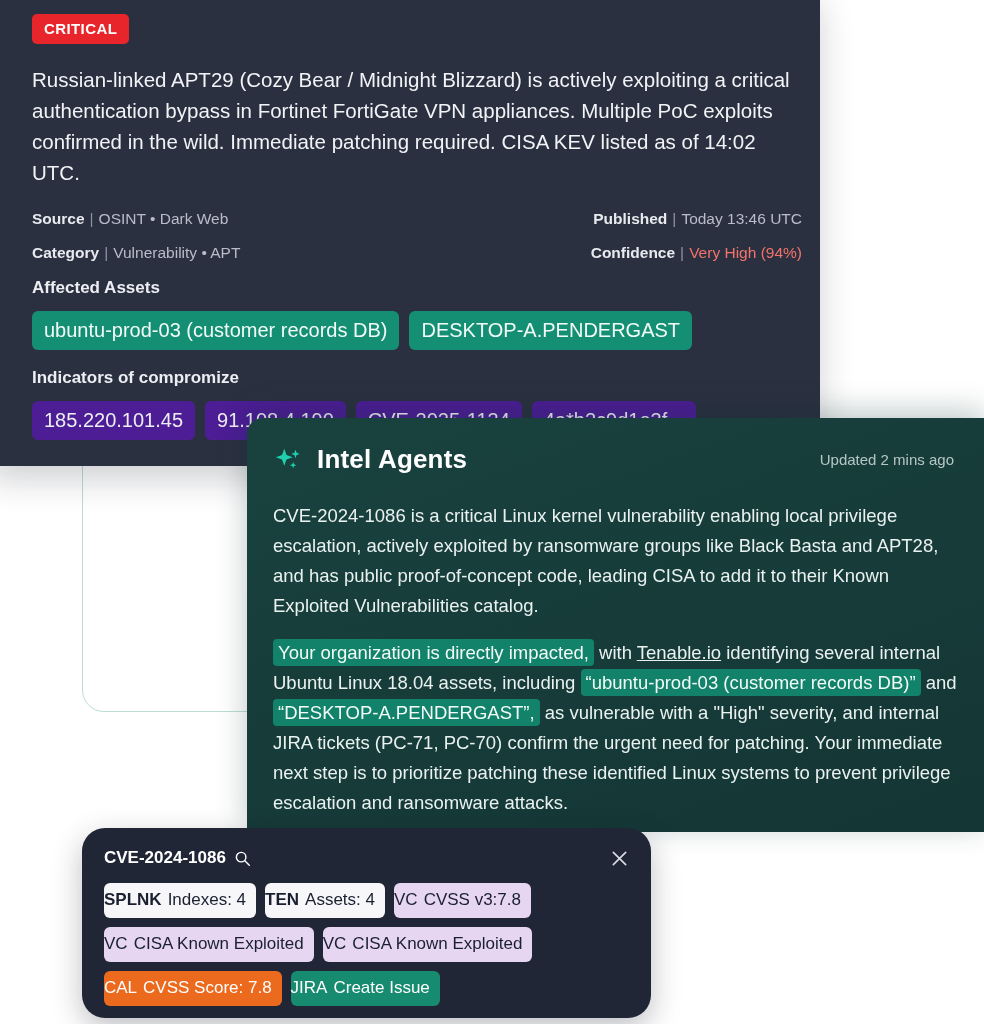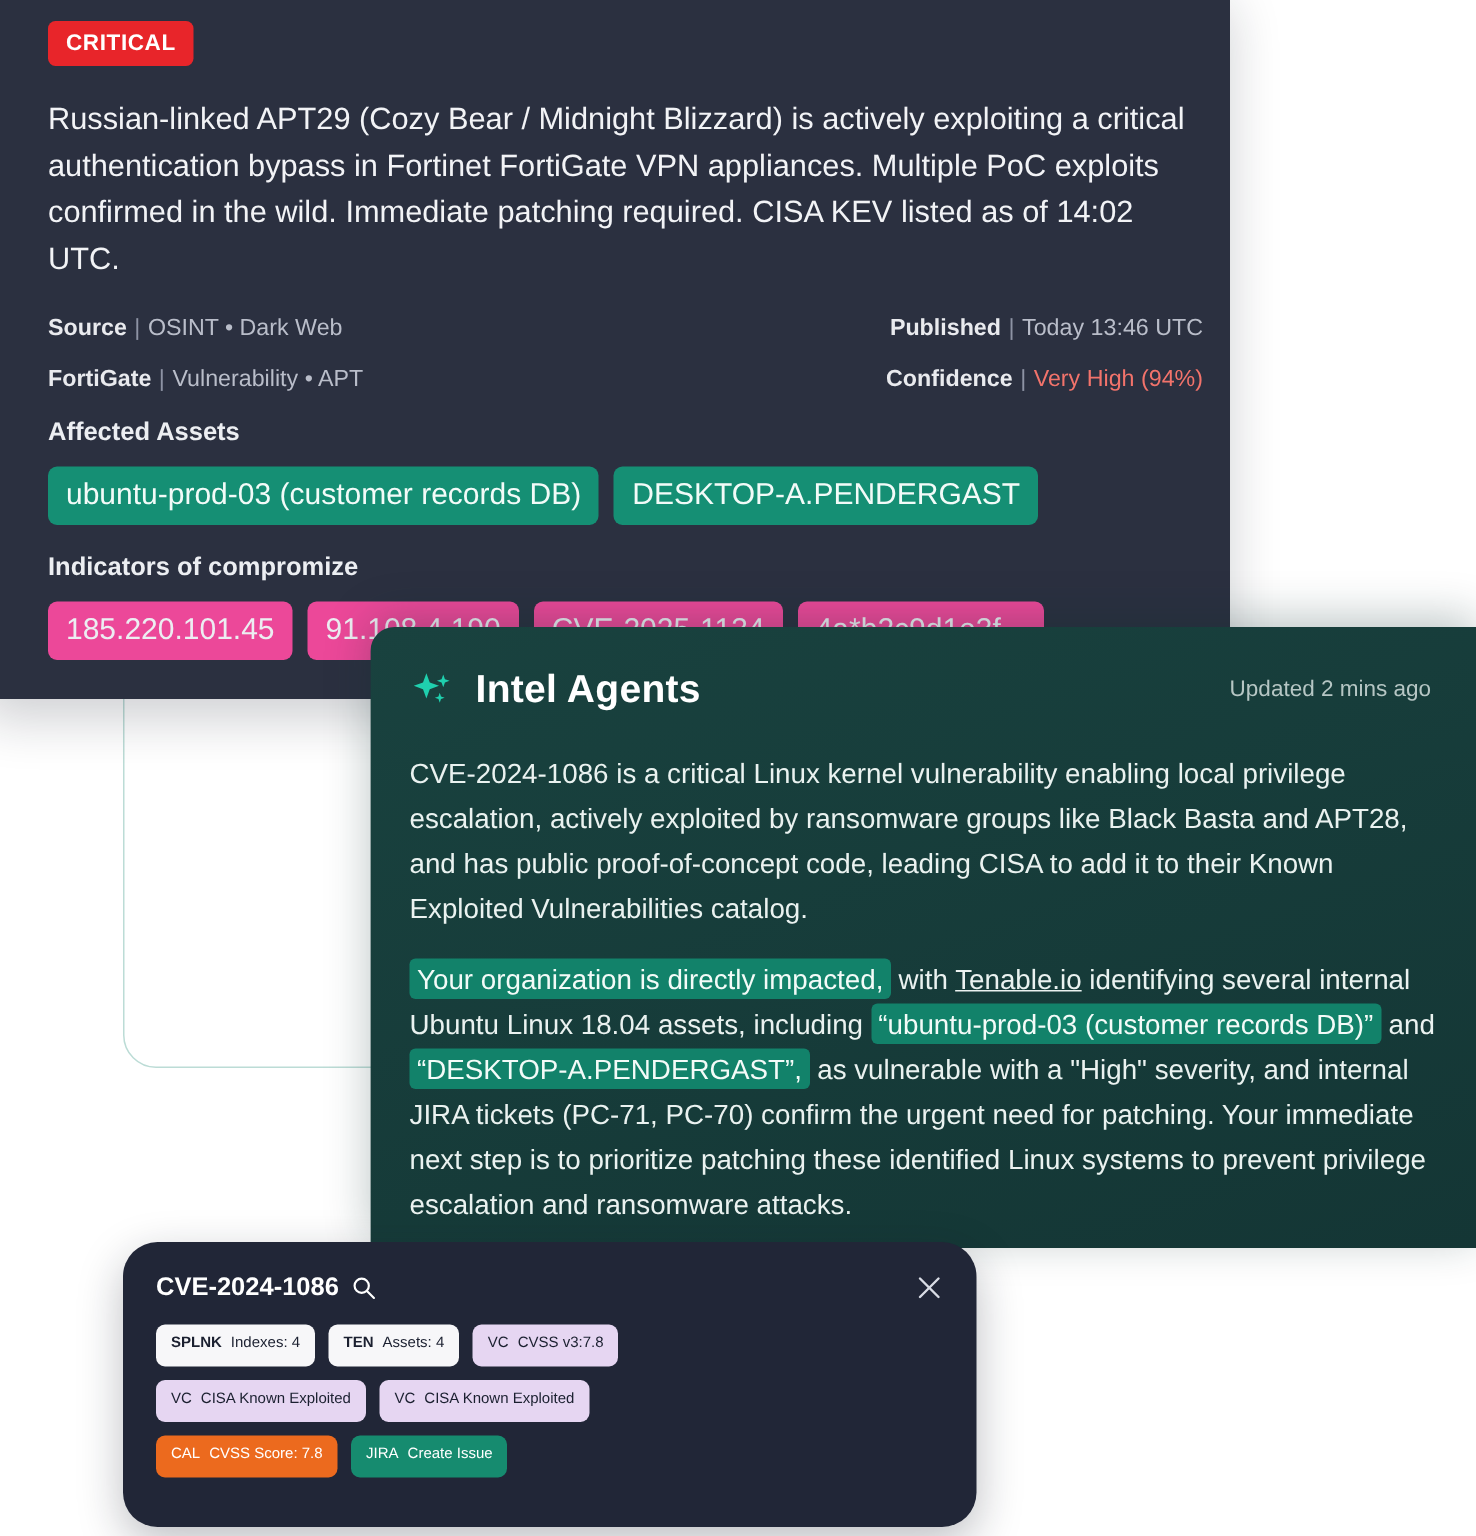--- a/index.html
+++ b/index.html
@@ -80,21 +80,21 @@
     width: 740px;
   }
   .chip {
     font-size: 20px;
     line-height: 1;
     padding: 9px 12px 10px 12px;
     border-radius: 6px;
     white-space: nowrap;
   }
   .chip.asset { background: #158f74; color: #f2fbf8; }
-  .chip.ioc   { background: #ec4899; color: #eceef2; }
+  .chip.ioc   { background: #4c1d95; color: #eceef2; }
 
   
   .intel-card {
     position: absolute;
     left: 247px; top: 418px;
     width: 737px; height: 414px;
     background: #163d3c;
     background-image: linear-gradient(160deg,#19423f 0%, #143635 100%);
     border-radius: 16px 0 0 0;
     padding: 26px 30px 0 26px;
@@ -152,23 +152,23 @@
   .cve-id-wrap { display: flex; align-items: center; gap: 8px; }
   .cve-id { color: #ffffff; font-size: 17px; font-weight: bold; }
   .mag-icon { width: 17px; height: 17px; display: block; }
   .close-icon { width: 19px; height: 19px; display: block; cursor: pointer; }
 
   .badge-row { display: flex; flex-wrap: wrap; gap: 9px; margin-bottom: 9px; }
   .badge {
     display: inline-flex;
     align-items: baseline;
     gap: 6px;
-    font-size: 10px;
+    font-size: 17px;
     line-height: 1;
-    padding: 8px 10px 10px 10px;
+    padding: 8px 10px 10px 0;
     border-radius: 6px;
     white-space: nowrap;
   }
   .badge .src { font-weight: bold; }
   .badge.white  { background: #f7f7f9; color: #1b2030; }
   .badge.lilac  { background: #e6d6f2; color: #1b2030; }
   .badge.orange { background: #ec6a1e; color: #ffffff; }
   .badge.green  { background: #168b6f; color: #ffffff; }
   .badge.lilac .src, .badge.orange .src, .badge.green .src { font-weight: 400; }
 </style>
@@ -189,21 +189,21 @@
       <div class="meta-row">
         <span class="meta-pair">
           <span class="meta-key">Source</span><span class="meta-sep">|</span><span class="meta-val">OSINT • Dark Web</span>
         </span>
         <span class="meta-pair right">
           <span class="meta-key">Published</span><span class="meta-sep">|</span><span class="meta-val">Today 13:46 UTC</span>
         </span>
       </div>
       <div class="meta-row">
         <span class="meta-pair">
-          <span class="meta-key">FortiGate</span><span class="meta-sep">|</span><span class="meta-val">Vulnerability • APT</span>
+          <span class="meta-key">Category</span><span class="meta-sep">|</span><span class="meta-val">Vulnerability • APT</span>
         </span>
         <span class="meta-pair right">
           <span class="meta-key">Confidence</span><span class="meta-sep">|</span><span class="meta-val accent">Very High (94%)</span>
         </span>
       </div>
     </div>
 
     <h3 class="section-label">Affected Assets</h3>
     <div class="chip-row" id="assets-row">
         <span class="chip asset">ubuntu-prod-03 (customer records DB)</span>

